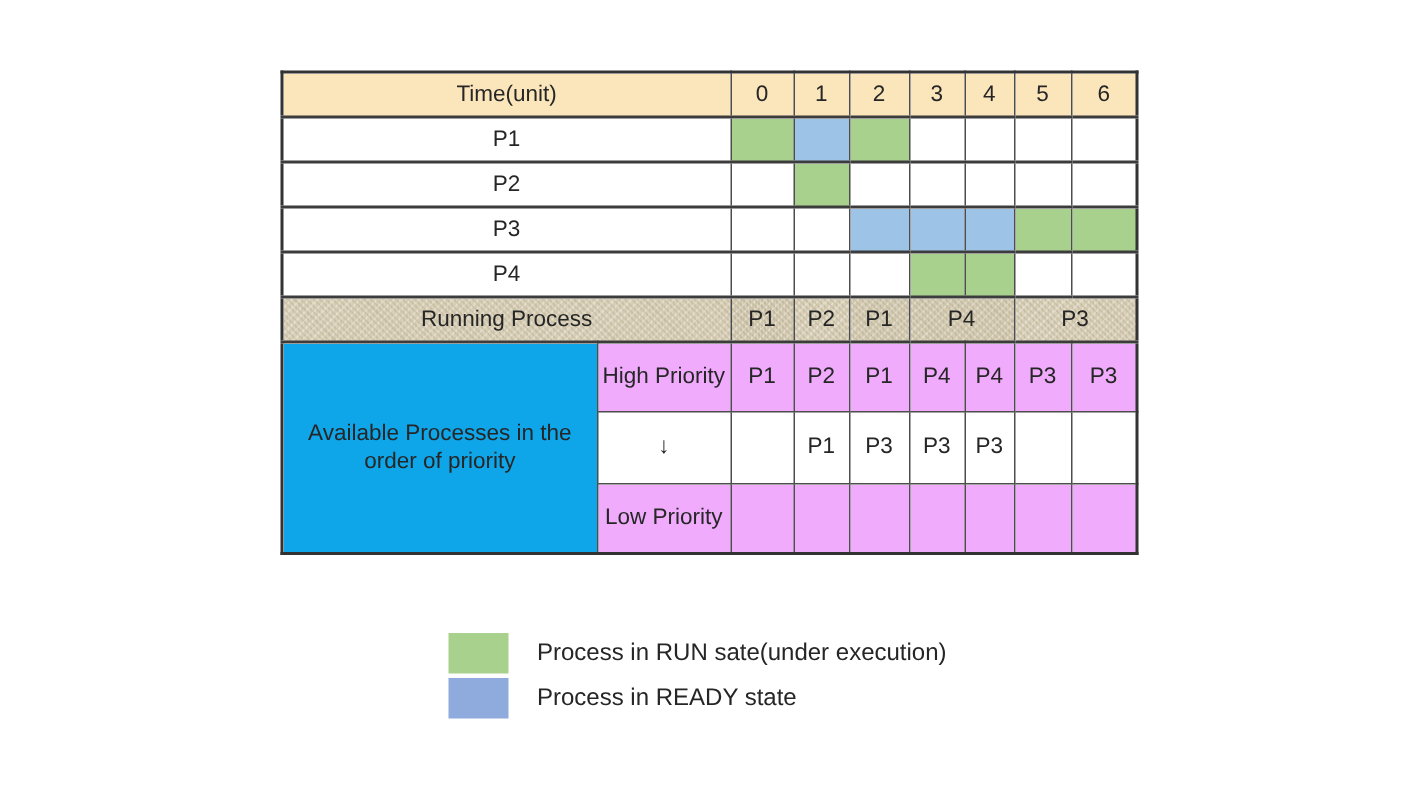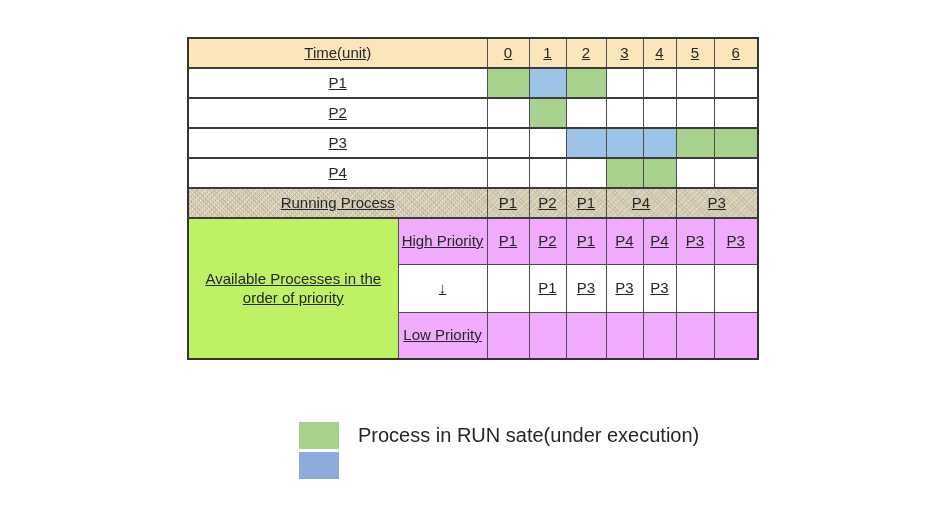--- a/index.html
+++ b/index.html
@@ -8,21 +8,21 @@
     width: 943px;
     height: 526px;
     background: #ffffff;
     font-family: "Liberation Sans", sans-serif;
     color: #262626;
     overflow: hidden;
   }
   .stage { position: relative; width: 943px; height: 526px; }
 
   
-  .table-wrap { position: absolute; left: 187px; top: 37px; text-decoration: underline; }
+  .table-wrap { position: absolute; left: 187px; top: 47px; }
   table.sched {
     border-collapse: collapse;
     table-layout: fixed;
     width: 570px;
     border: 2px solid #333333;
   }
   table.sched td {
     border: 1px solid #4d4d4d;
     text-align: center;
     vertical-align: middle;
@@ -45,31 +45,31 @@
   td.tex {
     background-color: #DCD3BA;
     background-image:
       repeating-linear-gradient(45deg,  rgba(110,100,75,0.18) 0 1px, transparent 1px 3px),
       repeating-linear-gradient(135deg, rgba(255,255,255,0.35) 0 1px, transparent 1px 4px),
       repeating-linear-gradient(90deg,  rgba(120,108,82,0.12) 0 1px, transparent 1px 2px);
     margin-left: 48px;
   }
 
   td.shade { background: #f0abfc; }
-  td.avail { background: #bef264; padding: 0 14px; }
+  td.avail { background: #0ea5e9; padding: 0 14px; }
   td.plabel { padding: 0 6px; }
   td.arrow { font-size: 21px; }
 
   
   .legend { position: absolute; left: 299px; top: 422px; }
   .legend-row { display: flex; align-items: center; height: 27px; margin-bottom: 3px; }
   .swatch { width: 40px; height: 27px; margin-right: 19px; flex: 0 0 auto; }
   .swatch.run   { background: #A9D18E; }
   .swatch.ready { background: #8FAADC; }
-  .legend-label { font-size: 20px; color: #262626; white-space: nowrap; }
+  .legend-label { font-size: 16px; color: #262626; white-space: nowrap; }
 </style>
 </head>
 <body>
 
 <div class="stage">
 
   <div class="table-wrap">
     <table class="sched">
       <colgroup>
         <col style="width:210px">
@@ -185,16 +185,17 @@
       </table>
   </div>
 
   <div class="legend">
     <div class="legend-row">
       <div class="swatch run"></div>
       <div class="legend-label">Process in RUN sate(under execution)</div>
     </div>
     <div class="legend-row">
       <div class="swatch ready"></div>
+      <div class="legend-label">Process in READY state</div>
     </div>
   </div>
 
 </div>
 
 </body></html>

